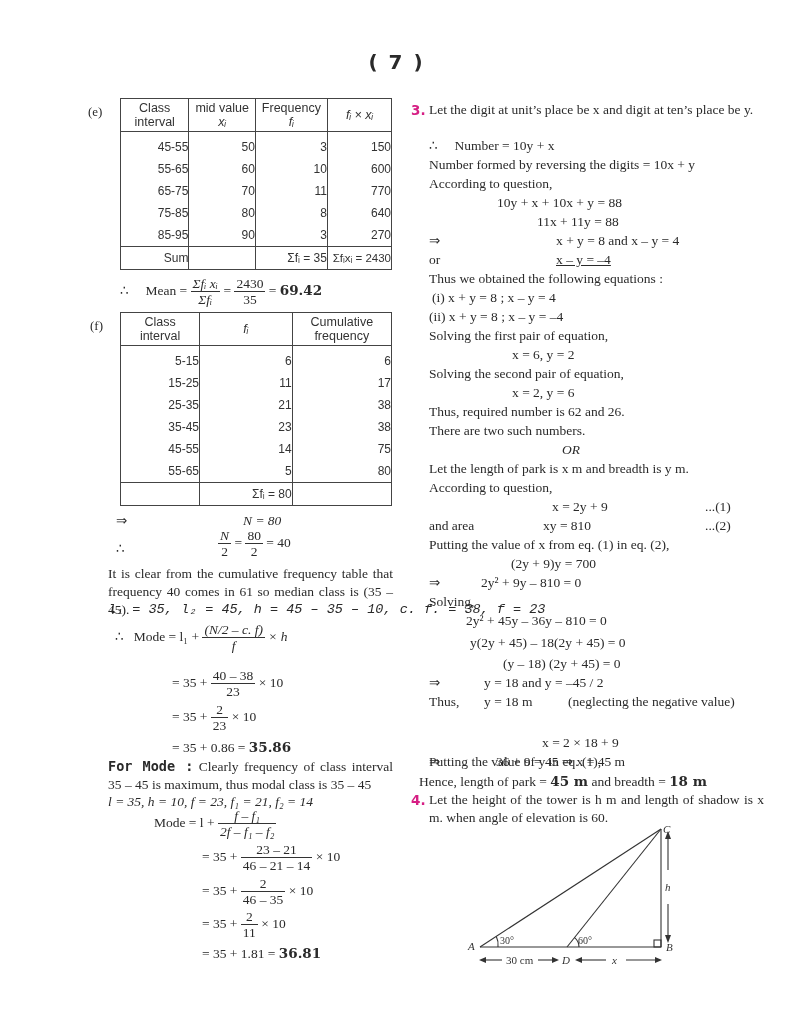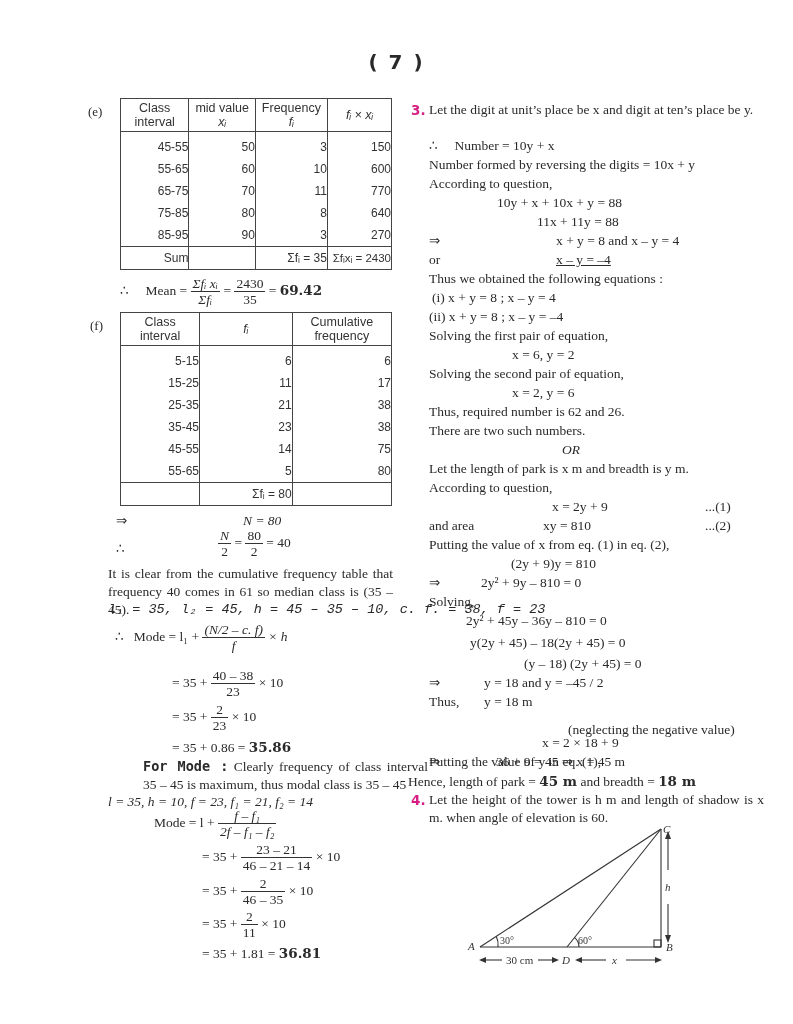--- a/index.html
+++ b/index.html
@@ -153,21 +153,21 @@
 </div>
 <div class="abs line" style="left:172px;top:702px;">
   <span>= 35 +</span>
   <span class="frac"><span class="num">2</span><span>23</span></span>
   <span>× 10</span>
 </div>
 <div class="abs line" style="left:172px;top:738px;">
   <span>= 35 + 0.86 =</span> <span class="b">35.86</span>
 </div>
 
-<div class="abs line just" style="left:108px;top:757px;width:285px;margin-left:35px;">
+<div class="abs line just" style="left:108px;top:757px;width:285px;">
   <span class="b" style="font-family:'DejaVu Sans Mono',monospace;">For Mode :</span>
   <span>Clearly frequency of class interval 35 – 45 is maximum, thus modal class is 35 – 45</span>
 </div>
 <div class="abs line it" style="left:108px;top:793px;">l = 35, h = 10, f = 23, f₁ = 21, f₂ = 14</div>
 <div class="abs line" style="left:154px;top:808px;">
   <span>Mode = l +</span>
   <span class="frac"><span class="num it">f – f₁</span><span class="it">2f – f₁ – f₂</span></span>
 </div>
 <div class="abs line" style="left:202px;top:842px;">
   <span>= 35 +</span>
@@ -210,37 +210,37 @@
 <div class="abs line" style="left:429px;top:422px;">There are two such numbers.</div>
 <div class="abs line it" style="left:562px;top:441px;">OR</div>
 <div class="abs line" style="left:429px;top:460px;">Let the length of park is x m and breadth is y m.</div>
 <div class="abs line" style="left:429px;top:479px;">According to question,</div>
 <div class="abs line" style="left:552px;top:498px;">x = 2y + 9</div>
 <div class="abs line" style="left:705px;top:498px;">...(1)</div>
 <div class="abs line" style="left:429px;top:517px;">and area</div>
 <div class="abs line" style="left:543px;top:517px;">xy = 810</div>
 <div class="abs line" style="left:705px;top:517px;">...(2)</div>
 <div class="abs line" style="left:429px;top:536px;">Putting the value of x from eq. (1) in eq. (2),</div>
-<div class="abs line" style="left:511px;top:555px;">(2y + 9)y = 810</div>
+<div class="abs line" style="left:511px;top:555px;">(2y + 9)y = 700</div>
 <div class="abs line" style="left:429px;top:574px;">⇒</div>
 <div class="abs line" style="left:481px;top:574px;">2y² + 9y – 810 = 0</div>
 <div class="abs line" style="left:429px;top:593px;text-align:right;">Solving,</div>
 <div class="abs line" style="left:466px;top:612px;">2y² + 45y – 36y – 810 = 0</div>
 <div class="abs line" style="left:470px;top:634px;text-align:right;">y(2y + 45) – 18(2y + 45) = 0</div>
-<div class="abs line" style="left:524px;top:655px;">(y – 18) (2y + 45) = 0</div>
+<div class="abs line" style="left:503px;top:655px;">(y – 18) (2y + 45) = 0</div>
 <div class="abs line" style="left:429px;top:674px;">⇒</div>
 <div class="abs line" style="left:484px;top:674px;">y = 18 and y = –45 / 2</div>
 <div class="abs line" style="left:429px;top:693px;">Thus,</div>
 <div class="abs line" style="left:484px;top:693px;">y = 18 m</div>
-<div class="abs line" style="left:568px;top:721px;">(neglecting the negative value)</div>
+<div class="abs line" style="left:568px;top:693px;">(neglecting the negative value)</div>
 <div class="abs line" style="left:429px;top:712px;margin-top:41px;">Putting the value of y in eq. (1),</div>
 <div class="abs line" style="left:522px;top:734px;margin-left:20px;">x = 2 × 18 + 9</div>
 <div class="abs line" style="left:429px;top:753px;">⇒</div>
 <div class="abs line" style="left:496px;top:753px;">36 + 9 = 45 ⇒ x = 45 m</div>
-<div class="abs line" style="left:408px;top:772px;">
+<div class="abs line" style="left:419px;top:772px;">
   <span>Hence, length of park =</span> <span class="b">45 m</span> <span>and breadth =</span> <span class="b">18 m</span>
 </div>
 
 <div class="abs line" style="left:411px;top:791px;"><span class="qn">4.</span></div>
 <div class="abs line just" style="left:429px;top:791px;width:335px;">Let the height of the tower is h m and length of shadow is x m. when angle of elevation is 60.</div>
 
 <svg class="abs" style="left:460px;top:822px;" width="230" height="145">
   <g stroke="#333" stroke-width="1.1" fill="none">
     <line x1="20" y1="125" x2="201" y2="125"></line>
     <line x1="20" y1="125" x2="201" y2="7"></line>

